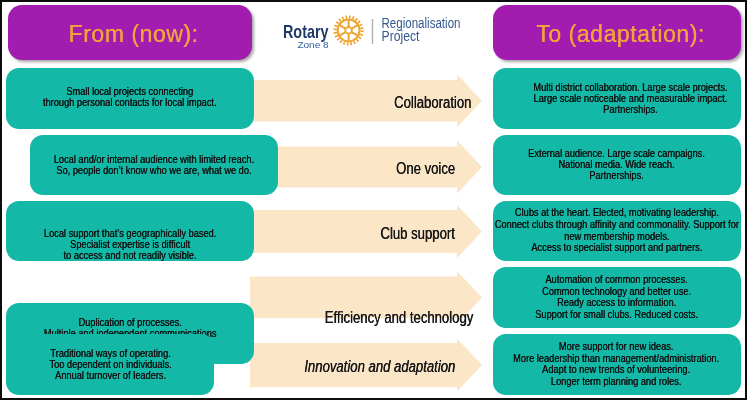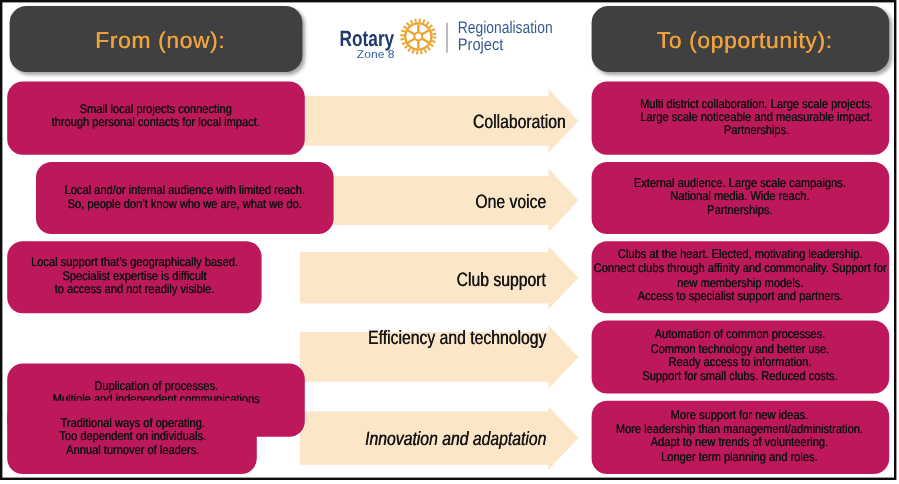--- a/index.html
+++ b/index.html
@@ -1,19 +1,19 @@
 <!DOCTYPE html>
 <html><head>
 <meta charset="utf-8">
 <style>
   html,body{margin:0;padding:0;}
   body{width:749px;height:403px;position:relative;background:#fff;font-family:"Liberation Sans",sans-serif;overflow:hidden;}
   .frame{position:absolute;left:0;top:0;width:743px;height:396.4px;border:2.6px solid #0d0d0d;}
-  .hdr{position:absolute;background:#404040;border-radius:14px;color:#f0a33c;font-size:19px;letter-spacing:0.55px;display:flex;align-items:center;justify-content:center;padding-top:5px;padding-left:7px;box-sizing:border-box;box-shadow:2px 2px 3px rgba(0,0,0,0.35);text-shadow:0.3px 0 0 currentColor;}
-  .box{position:absolute;background:#be185d;border-radius:13px;display:flex;align-items:center;justify-content:center;color:#1c1c1c;}
+  .hdr{position:absolute;background:#a21caf;border-radius:14px;color:#f0a33c;font-size:23px;letter-spacing:0.55px;display:flex;align-items:center;justify-content:center;padding-top:5px;padding-left:7px;box-sizing:border-box;box-shadow:2px 2px 3px rgba(0,0,0,0.35);text-shadow:0.3px 0 0 currentColor;}
+  .box{position:absolute;background:#14b8a6;border-radius:13px;display:flex;align-items:center;justify-content:center;color:#1c1c1c;}
   .txt{font-size:10.5px;line-height:11px;text-align:center;white-space:nowrap;transform:scaleX(0.88);transform-origin:center center;color:#111;text-shadow:0.35px 0 0 #111;}
   .txt4{line-height:11.7px;}
   .lab{position:absolute;text-align:right;font-size:16px;color:#161616;text-shadow:0.4px 0 0 #161616;}
   .lab span{display:inline-block;transform:scaleX(0.82);transform-origin:right center;white-space:nowrap;}
   svg{position:absolute;left:0;top:0;}
 </style>
 </head>
 <body>
 <div class="frame"></div>
 
@@ -41,29 +41,29 @@
 
   <line x1="372.5" y1="19" x2="372.5" y2="44" stroke="#b0b0b0" stroke-width="1.4"></line>
 
   <text x="283" y="38.3" font-size="18.5" font-weight="bold" fill="#21386b" textLength="45.5" lengthAdjust="spacingAndGlyphs">Rotary</text>
   <text x="297.4" y="48.3" font-size="9.5" fill="#33619e" textLength="31.3" lengthAdjust="spacingAndGlyphs">Zone 8</text>
   <text x="381.5" y="27.6" font-size="14" fill="#35598f" textLength="79" lengthAdjust="spacingAndGlyphs">Regionalisation</text>
   <text x="381.5" y="41.4" font-size="14" fill="#35598f" textLength="38" lengthAdjust="spacingAndGlyphs">Project</text>
 </svg>
 
 <div class="hdr" style="left:8px;top:5px;width:244px;height:54.5px;">From (now):</div>
-<div class="hdr" style="left:493px;top:5px;width:248px;height:54.5px;">To (opportunity):</div>
+<div class="hdr" style="left:493px;top:5px;width:248px;height:54.5px;">To (adaptation):</div>
 
 <div class="box" style="left:6px;top:68px;width:248px;height:60.5px;padding-bottom:3px;box-sizing:border-box;">
     <div class="txt">Small local projects connecting<br>through personal contacts for local impact.</div>
   </div>
 <div class="box" style="left:6px;top:134.5px;width:248px;height:60px;margin-left:24px;">
     <div class="txt">Local and/or internal audience with limited reach.<br>So, people don’t know who we are, what we do.</div>
   </div>
-<div class="box" style="left:6px;top:200.5px;width:212px;height:60.5px;">
+<div class="box" style="left:6px;top:200.5px;width:248px;height:60.5px;align-items:flex-end;">
     <div class="txt">Local support that’s geographically based.<br>Specialist expertise is difficult<br>to access and not readily visible.</div>
   </div>
 <div class="box" style="left:6px;top:267px;width:248px;height:60.8px;margin-top:36px;">
     <div class="txt">Duplication of processes.<br>Multiple and independent communications<br>making information difficult to find.</div>
   </div>
 <div class="box" style="left:6px;top:334px;width:208px;height:60.5px;">
     <div class="txt">Traditional ways of operating.<br>Too dependent on individuals.<br>Annual turnover of leaders.</div>
   </div>
 
 <div class="box" style="left:492.5px;top:68px;width:248px;height:60.5px;justify-content:flex-end;">
@@ -78,14 +78,14 @@
 <div class="box" style="left:492.5px;top:267px;width:248px;height:60.8px;">
     <div class="txt txt4">Automation of common processes.<br>Common technology and better use.<br>Ready access to information.<br>Support for small clubs. Reduced costs.</div>
   </div>
 <div class="box" style="left:492.5px;top:334px;width:248px;height:60.5px;">
     <div class="txt txt4">More support for new ideas.<br>More leadership than management/administration.<br>Adapt to new trends of volunteering.<br>Longer term planning and roles.</div>
   </div>
 
 <div class="lab" style="left:255px;top:94px;width:216px;"><span>Collaboration</span></div>
 <div class="lab" style="left:255px;top:160.3px;width:200px;text-align:right;"><span>One voice</span></div>
 <div class="lab" style="left:255px;top:224.8px;width:200px;"><span>Club support</span></div>
-<div class="lab" style="left:255px;top:274px;width:200px;"><span>Efficiency and technology</span></div>
+<div class="lab" style="left:255px;top:309px;width:200px;padding-left:18px;"><span>Efficiency and technology</span></div>
 <div class="lab" style="left:255px;top:358.4px;width:200px;font-style:italic;"><span>Innovation and adaptation</span></div>
 
 </body></html>

